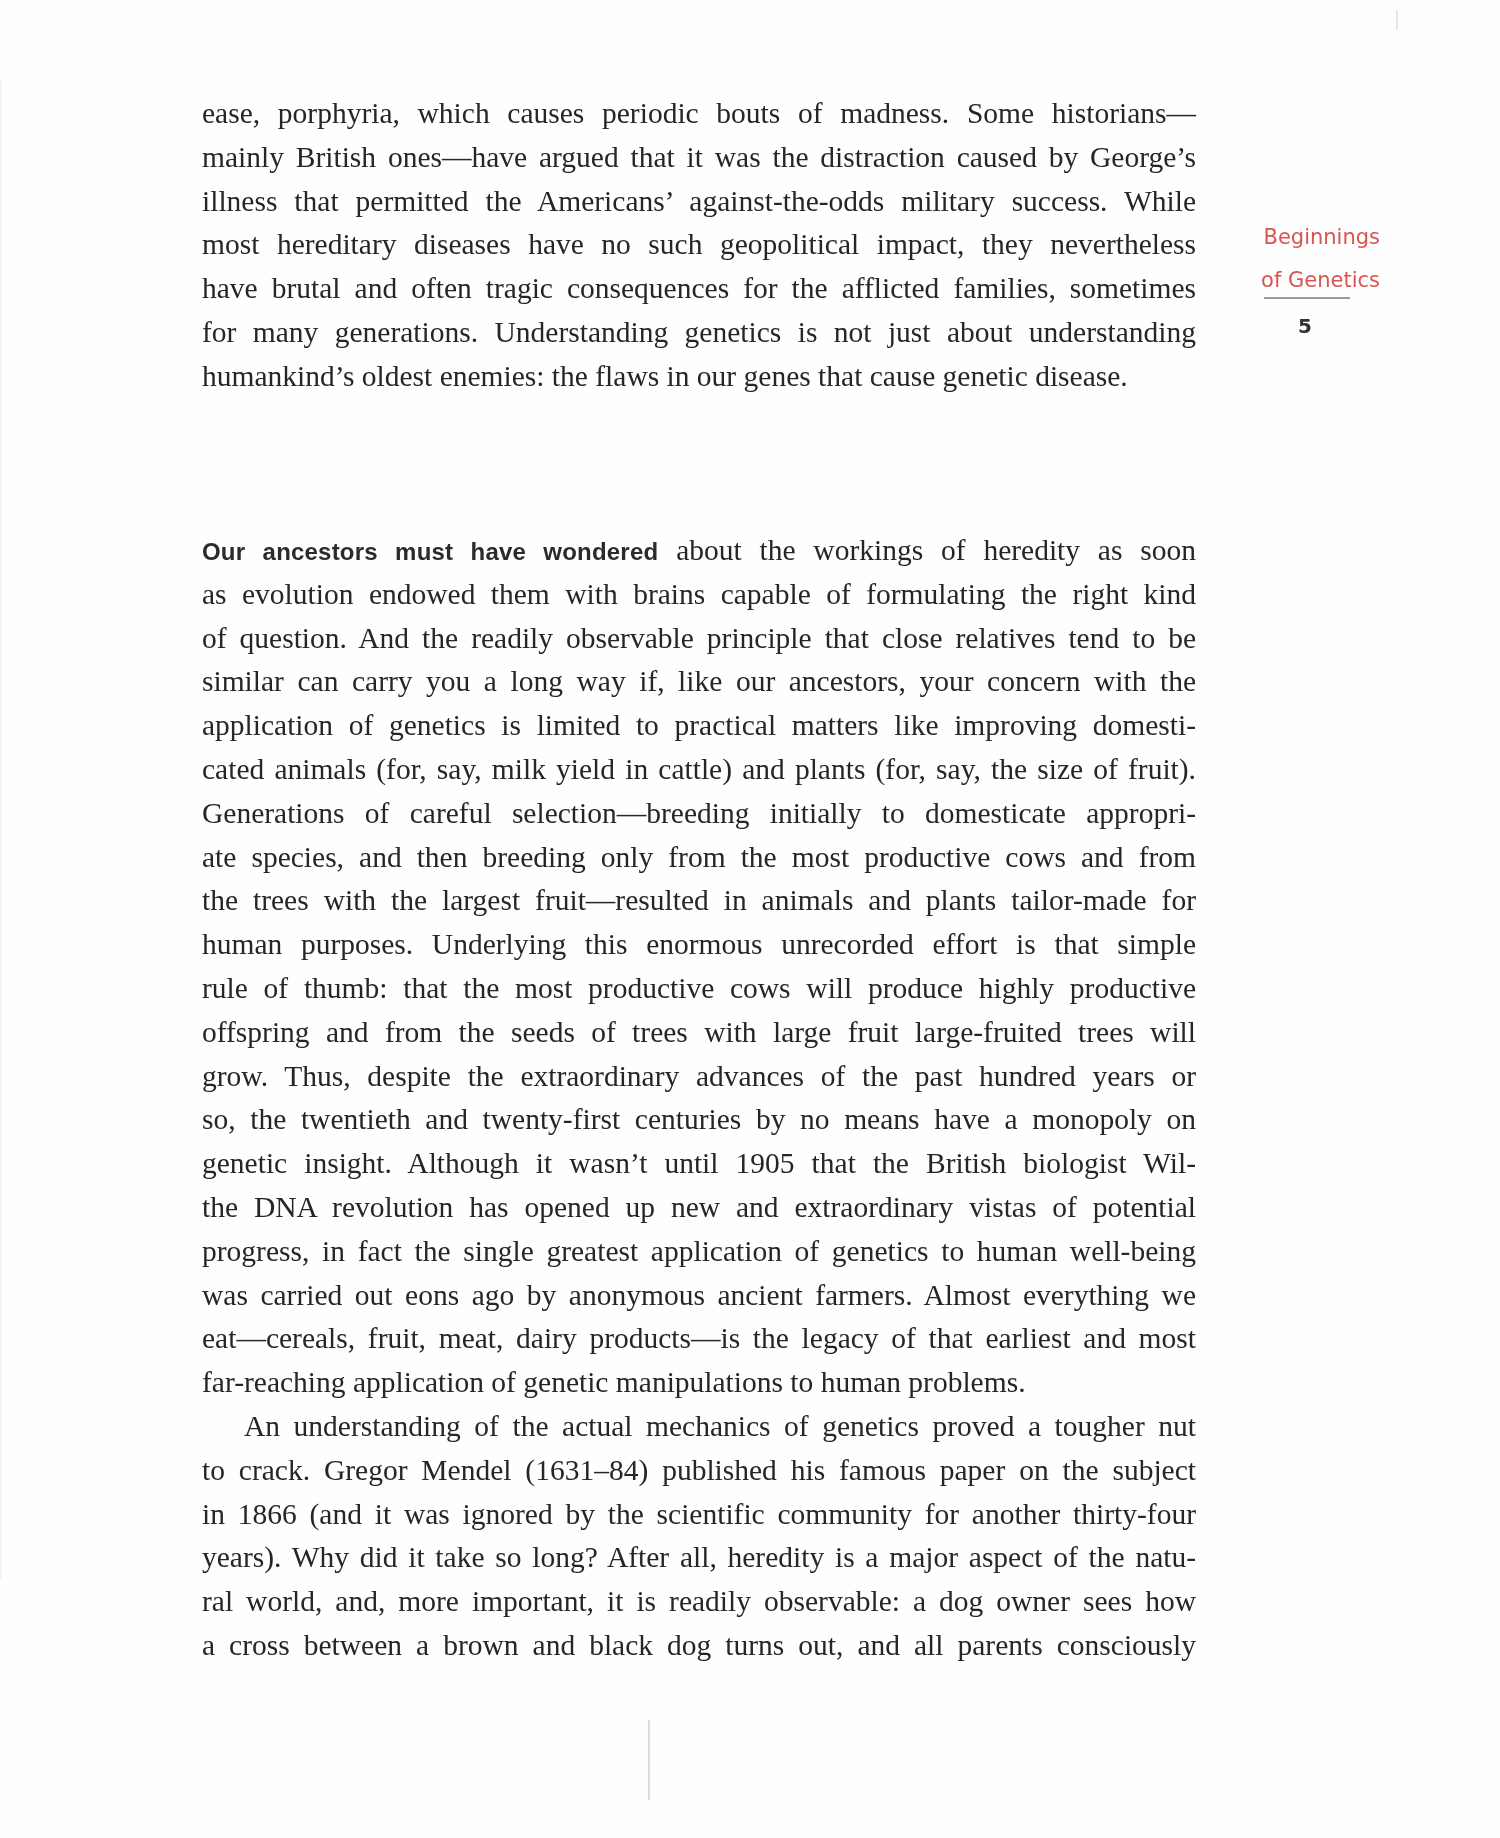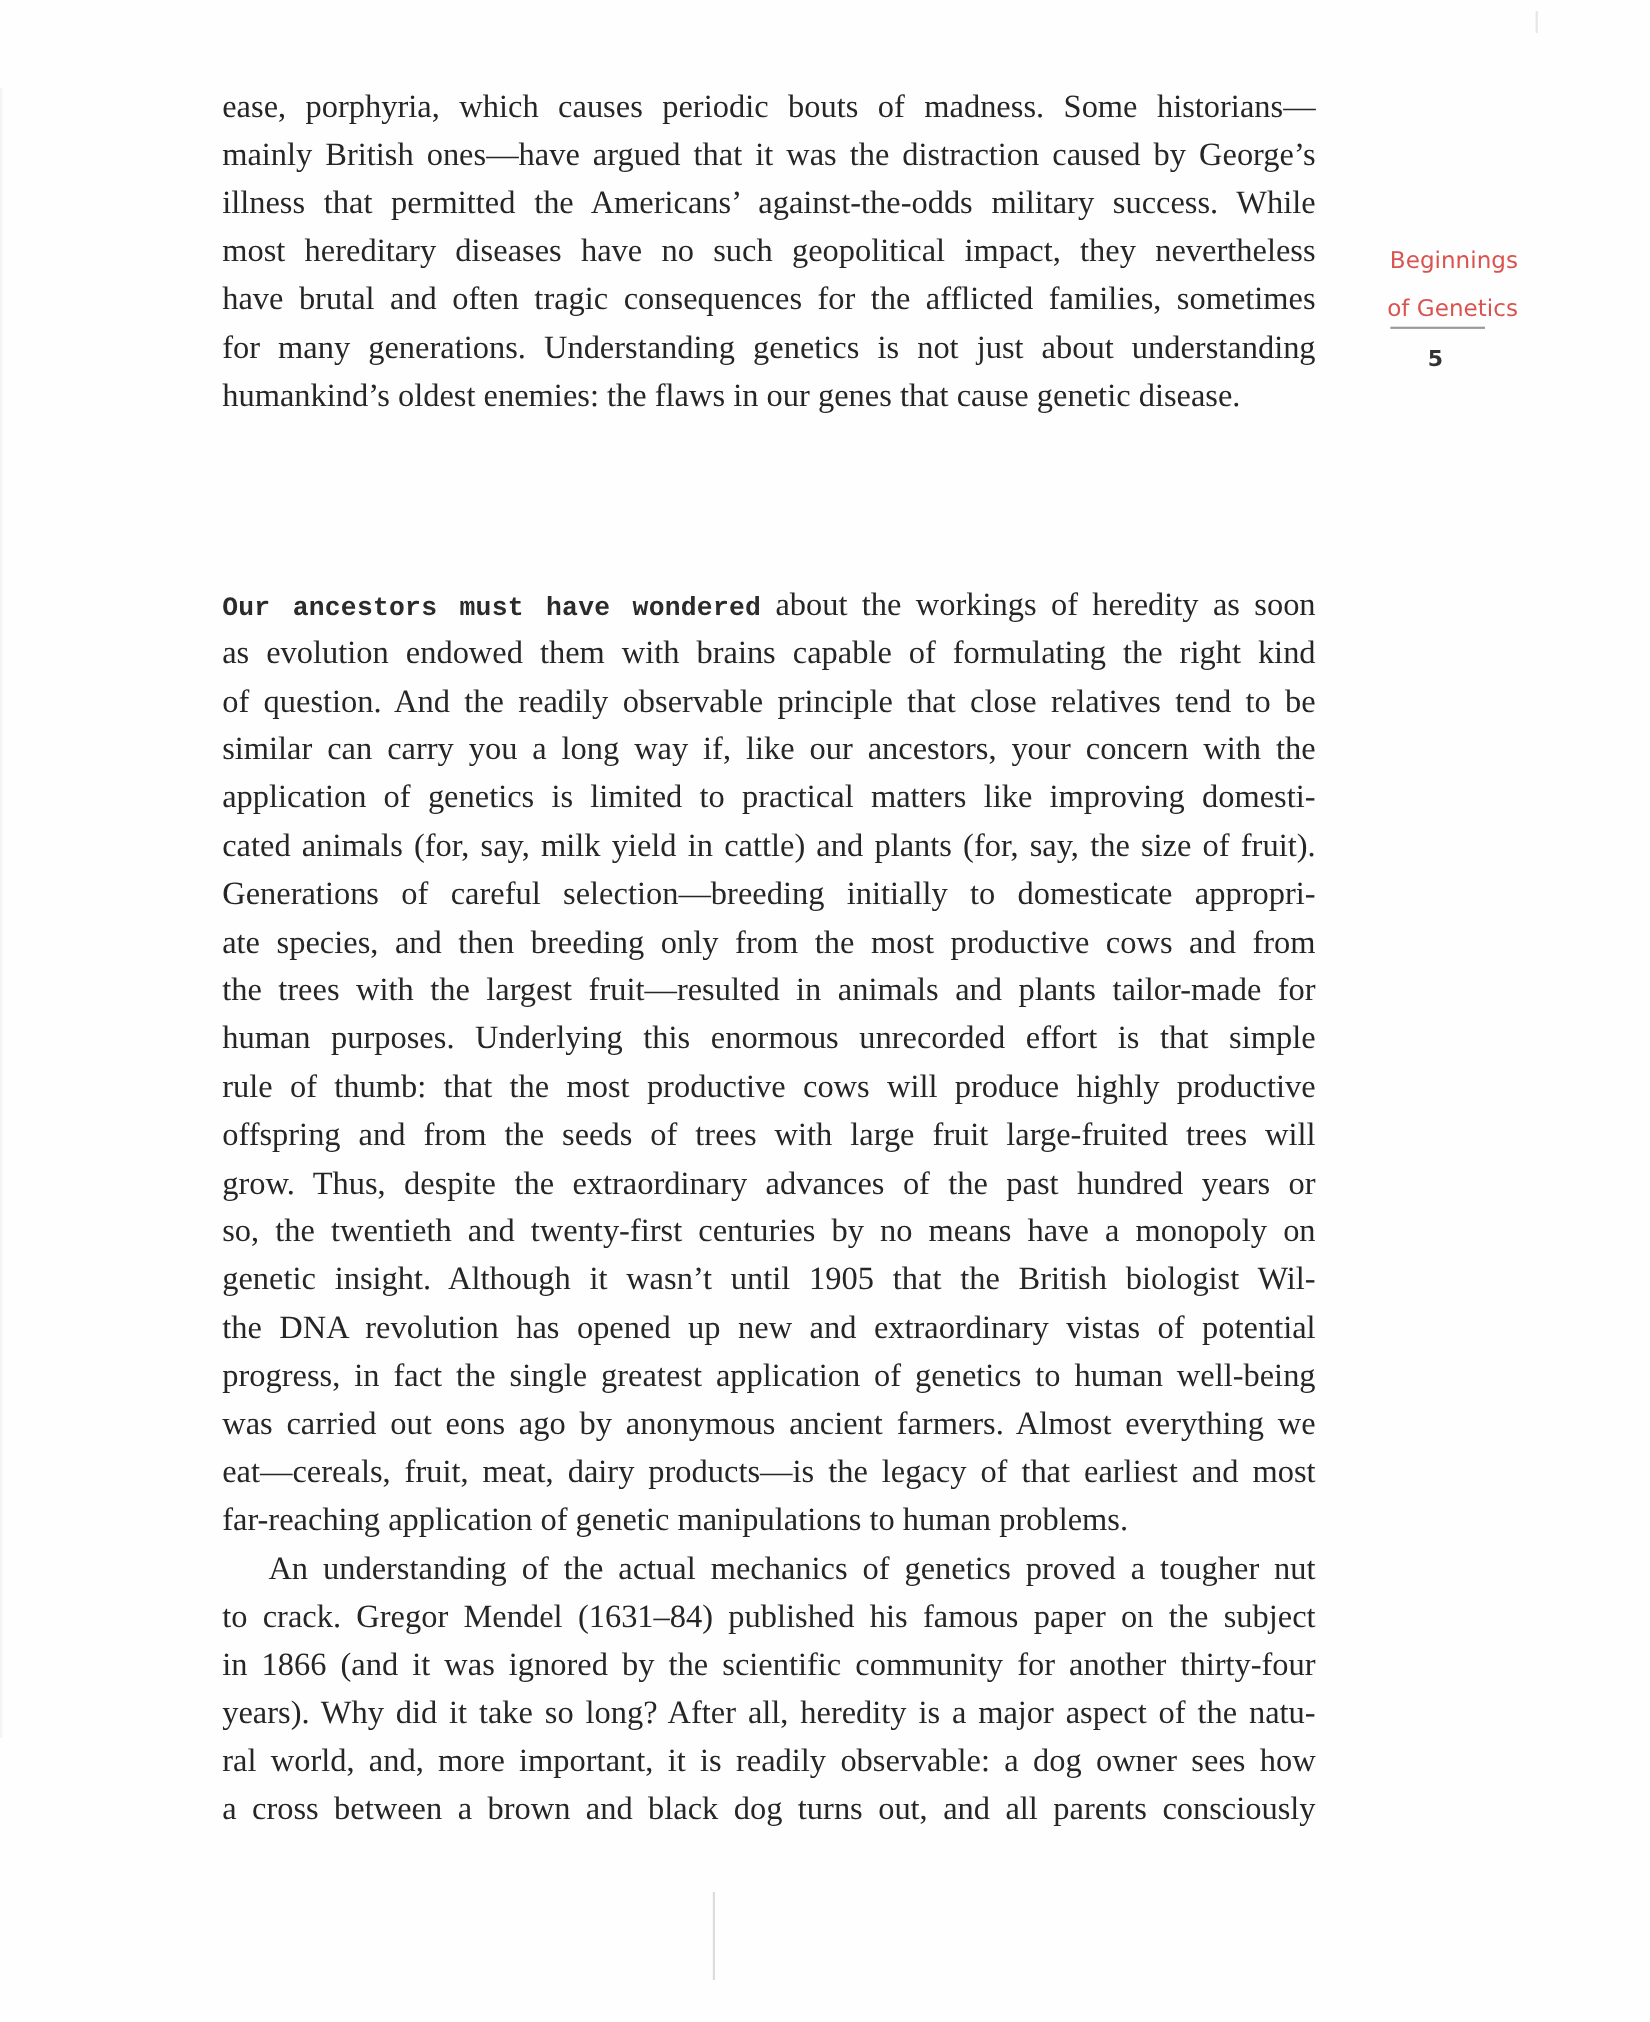--- a/index.html
+++ b/index.html
@@ -37,28 +37,28 @@
       text-align-last: justify;
       height: 43.8px;
     }
     .body-column .line.last {
       text-align-last: left;
     }
     .body-column .line.indent {
       padding-left: 42px;
     }
     #section-top {
-      top: 76px;
+      top: 92px;
       font-family: Liberation Serif, serif;
     }
     #section-main {
       top: 529px;
     }
     .lead-in {
-      font-family: Liberation Mono, monospace;
+      font-family: Liberation Sans, sans-serif;
       font-weight: bold;
       font-size: 24px;
       letter-spacing: 0.2px;
       color: #2b2b2b;
     }
     .running-head {
       position: absolute;
       left: 1230px;
       top: 216px;
       width: 150px;

